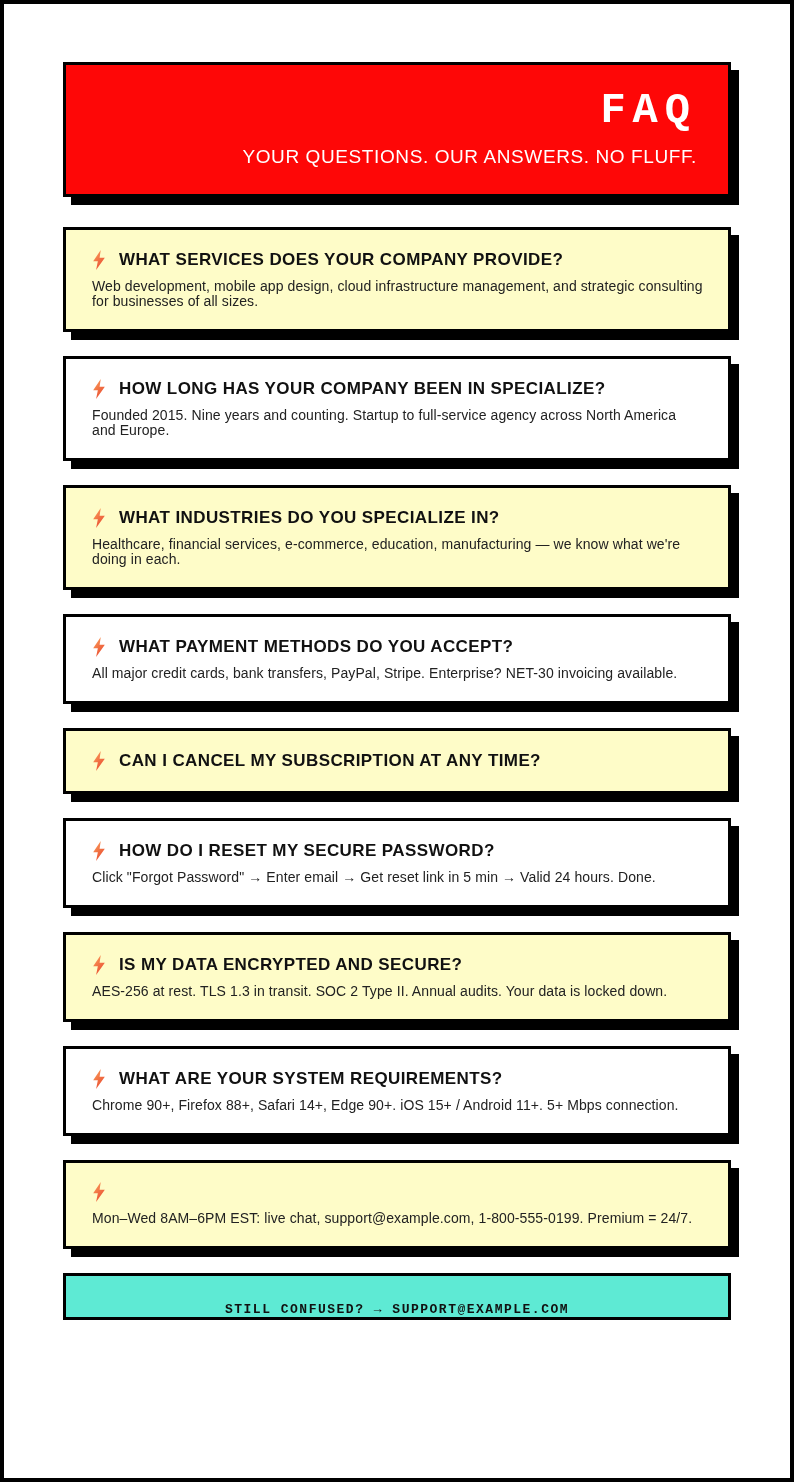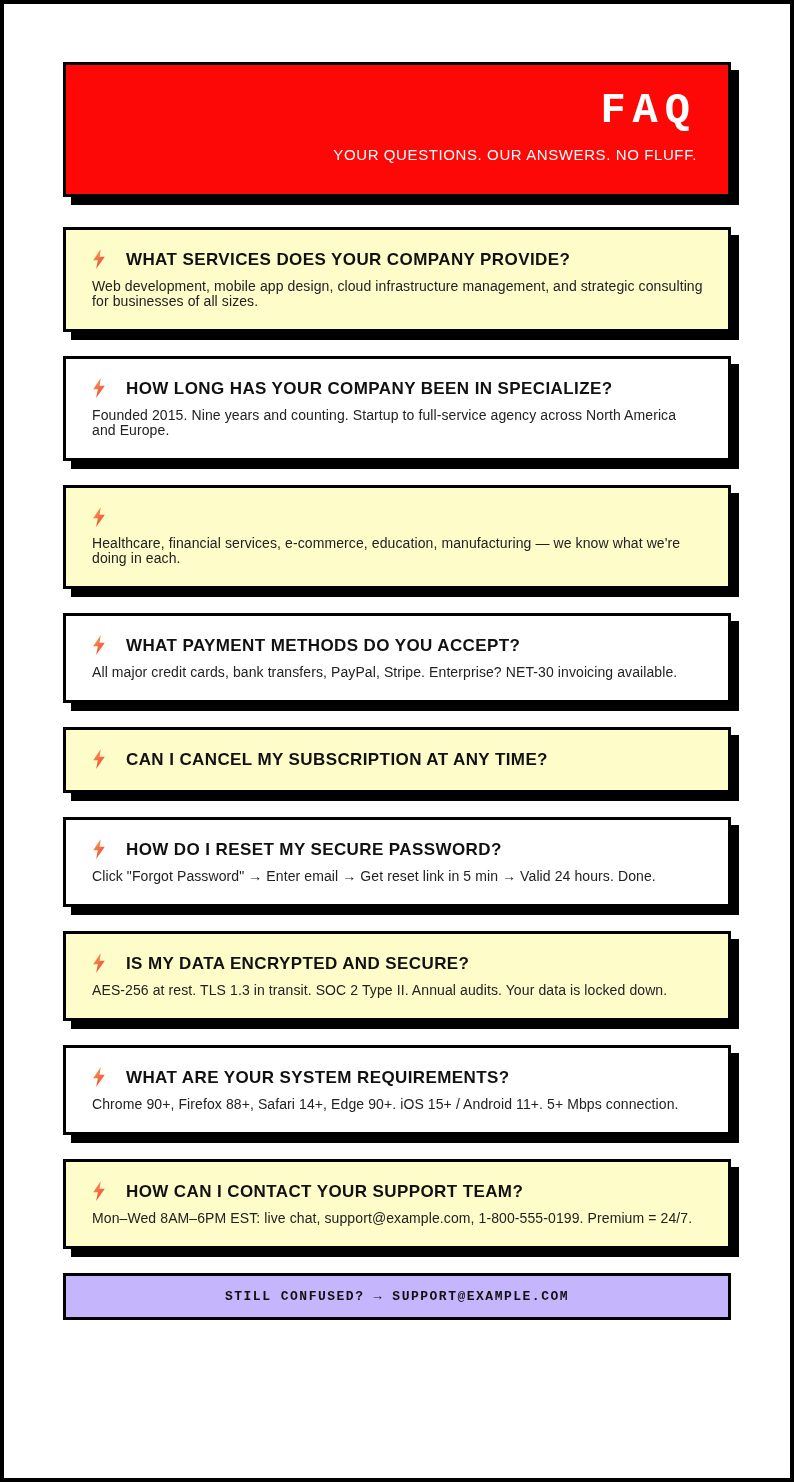--- a/index.html
+++ b/index.html
@@ -26,39 +26,39 @@
     font-family: "Liberation Mono", "DejaVu Sans Mono", monospace;
     font-weight: bold;
     font-size: 42px;
     line-height: 1.15;
     letter-spacing: 7px;
     color: #ffffff;
     margin: 0;
   }
   .hero-sub {
     color: #ffffff;
-    font-size: 15px;
+    font-size: 19px;
     letter-spacing: 0.6px;
     margin-top: 11px;
     font-weight: normal;
   }
   
   .card {
     box-sizing: border-box;
     border: 3px solid #000;
     box-shadow: 8px 8px 0 #000;
     padding: 19px 25px 20px 26px;
     margin-bottom: 24px;
     background: #ffffff;
   }
   .card.yellow { background: #fefcc8; }
   .q-row {
     display: flex;
-    align-items: flex-start;
-    gap: 20px;
+    align-items: flex-end;
+    gap: 13px;
   }
   .bolt { flex: 0 0 auto; display: block; }
   .q-text {
     font-size: 17px;
     font-weight: bold;
     letter-spacing: 0.4px;
     color: #111111;
     margin: 0;
     line-height: 21px;
   }
@@ -67,23 +67,23 @@
     line-height: 15px;
     color: #222222;
     margin: 9px 0 0 0;
     letter-spacing: 0.1px;
   }
   
   .footer {
     box-sizing: border-box;
     height: 47px;
     border: 3px solid #000;
-    background: #c4b5fd;
+    background: #5eead4;
     display: flex;
-    align-items: center;
+    align-items: flex-end;
     justify-content: center;
   }
   .footer-text {
     font-family: "Liberation Mono", "DejaVu Sans Mono", monospace;
     font-weight: bold;
     font-size: 13px;
     letter-spacing: 1.5px;
     color: #111111;
   }
 </style>
@@ -134,20 +134,21 @@
     <div class="q-row">
       <svg class="bolt" width="14" height="20" viewBox="0 0 24 34" aria-hidden="true">
         <defs>
           <linearGradient id="boltGrad" x1="0" y1="0" x2="0.6" y2="1">
             <stop offset="0" stop-color="#fba55e"></stop>
             <stop offset="1" stop-color="#ea4c31"></stop>
           </linearGradient>
         </defs>
         <path d="M15 0 L2 19 H10 L7 34 L22 13 H13 Z" fill="url(#boltGrad)"></path>
       </svg>
+      <h2 class="q-text">WHAT INDUSTRIES DO YOU SPECIALIZE IN?</h2>
     </div>
     <p class="a-text">Healthcare, financial services, e-commerce, education, manufacturing — we know what we're doing in each.</p>
   </section>
 
   <section class="card">
     <div class="q-row">
       <svg class="bolt" width="14" height="20" viewBox="0 0 24 34" aria-hidden="true">
         <defs>
           <linearGradient id="boltGrad" x1="0" y1="0" x2="0.6" y2="1">
             <stop offset="0" stop-color="#fba55e"></stop>
@@ -228,21 +229,20 @@
     <div class="q-row">
       <svg class="bolt" width="14" height="20" viewBox="0 0 24 34" aria-hidden="true">
         <defs>
           <linearGradient id="boltGrad" x1="0" y1="0" x2="0.6" y2="1">
             <stop offset="0" stop-color="#fba55e"></stop>
             <stop offset="1" stop-color="#ea4c31"></stop>
           </linearGradient>
         </defs>
         <path d="M15 0 L2 19 H10 L7 34 L22 13 H13 Z" fill="url(#boltGrad)"></path>
       </svg>
-      <h2 class="q-text">HOW CAN I CONTACT YOUR SUPPORT TEAM?</h2>
     </div>
     <p class="a-text">Mon–Wed 8AM–6PM EST: live chat, support@example.com, 1-800-555-0199. Premium = 24/7.</p>
   </section>
 </main>
 
   <footer class="footer">
     <span class="footer-text">STILL CONFUSED? → SUPPORT@EXAMPLE.COM</span>
   </footer>
 
 </div>

